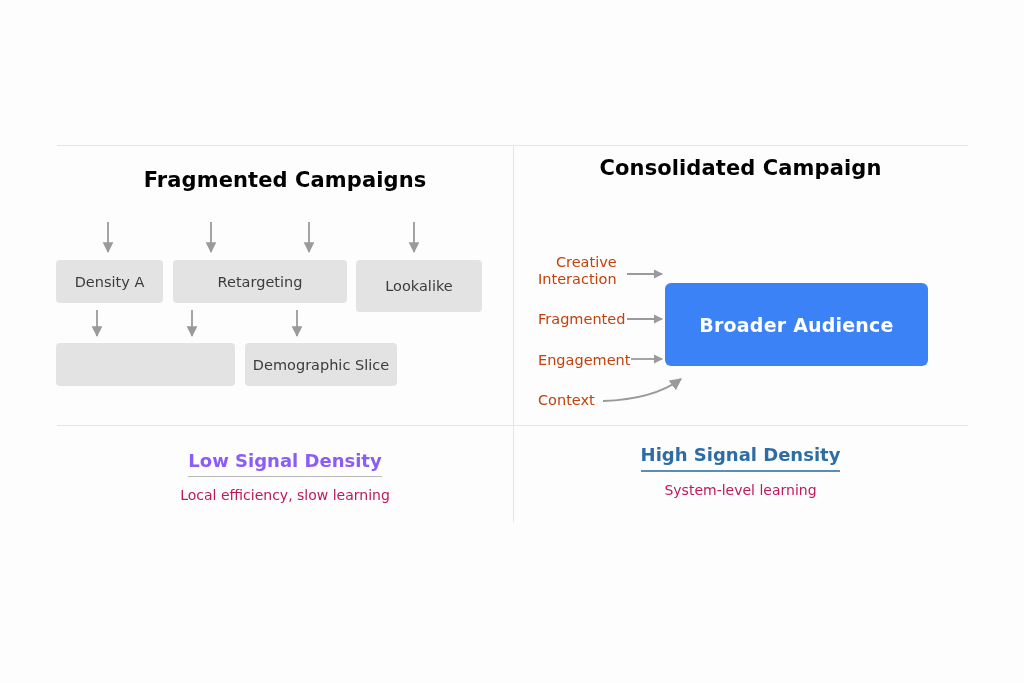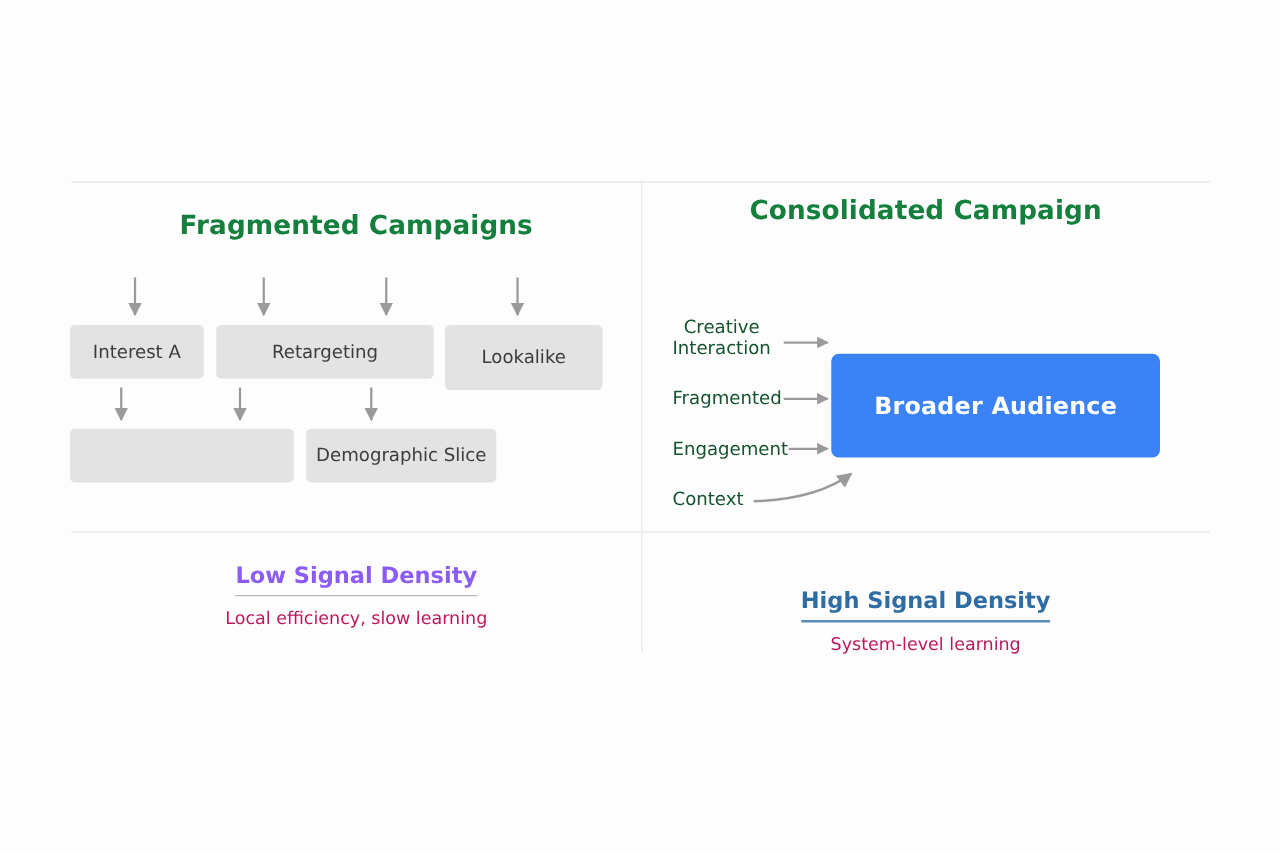--- a/index.html
+++ b/index.html
@@ -32,21 +32,21 @@
     position: absolute;
     width: 1px;
     background: #e6e6e8;
   }
 
   
   .panel-title {
     position: absolute;
     font-size: 21px;
     font-weight: bold;
-    color: #15803d;
+    color: #000000;
     letter-spacing: 0.1px;
     text-align: center;
     white-space: nowrap;
   }
 
   
   .gbox {
     position: absolute;
     background: #e3e3e4;
     border-radius: 4px;
@@ -78,23 +78,23 @@
   }
   .dark-box span {
     color: #ffffff;
     font-size: 19px;
     font-weight: bold;
     letter-spacing: 0.2px;
   }
   .input-label {
     position: absolute;
     font-size: 14.5px;
-    color: #14532d;
+    color: #c2410c;
     line-height: 1.2;
-    text-align: center;
+    text-align: right;
     white-space: pre-line;
   }
 
   
   .footer-block {
     position: absolute;
     text-align: center;
   }
   .footer-head {
     font-size: 18px;
@@ -125,21 +125,21 @@
 
   <div class="rule-h" id="rule-top" style="left: 57px; top: 145px; width: 911px;"></div>
   <div class="rule-h" id="rule-mid" style="left: 57px; top: 425px; width: 911px;"></div>
   <div class="rule-v" id="rule-div" style="left: 513px; top: 145px; height: 377px;"></div>
 
   <div class="panel-title" id="left-title" style="left:57px; top:168px; width:456px;">Fragmented Campaigns</div>
   <div class="panel-title" id="right-title" style="left:513px; top:156px; width:455px;">Consolidated Campaign</div>
 
   <div id="left-boxes">
       <div class="gbox" style="left: 56px; top: 260px; width: 107px; height: 43px;">
-        <span>Interest A</span>
+        <span>Density A</span>
       </div>
       <div class="gbox" style="left: 173px; top: 260px; width: 174px; height: 43px; justify-content: center;">
         <span>Retargeting</span>
       </div>
       <div class="gbox" style="left: 356px; top: 260px; width: 126px; height: 52px;">
         <span>Lookalike</span>
       </div>
       <div class="gbox" style="left: 56px; top: 343px; width: 179px; height: 43px;">
         <span></span>
       </div>
@@ -182,18 +182,18 @@
         <line x1="631" y1="359" x2="662" y2="359" stroke="#9a9a9c" stroke-width="1.8" marker-end="url(#ah2)"></line>
         <path d="M603,401 C635,400 662,393 681,379" fill="none" stroke="#9a9a9c" stroke-width="2" marker-end="url(#ah)"></path>
       </g>
   </svg>
 
   <div class="footer-block" id="footer-left" style="left:57px; top:450px; width:456px;">
     <div class="footer-head low">Low Signal Density</div>
     <div class="footer-sub">Local efficiency, slow learning</div>
   </div>
 
-  <div class="footer-block" id="footer-right" style="left:513px; top:470px; width:455px;">
+  <div class="footer-block" id="footer-right" style="left:513px; top:444px; width:455px;">
     <div class="footer-head high">High Signal Density</div>
     <div class="footer-sub">System-level learning</div>
   </div>
 
 </div>
 
 </body></html>

